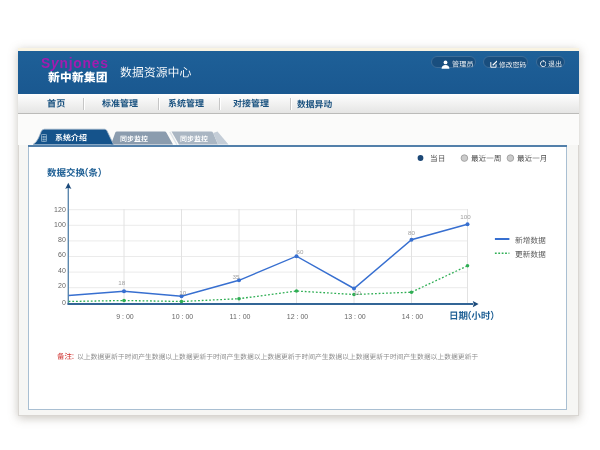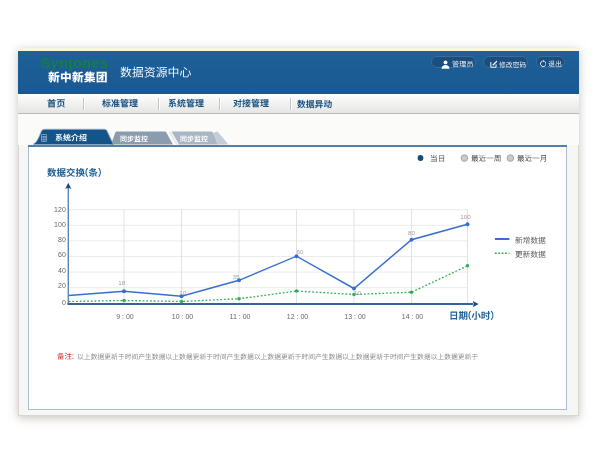--- a/index.html
+++ b/index.html
@@ -16,21 +16,21 @@
 .pill{position:absolute;top:55.5px;height:12.5px;border-radius:7px;
  background:#194e7e;border:1px solid #3c6c98;}
 #underline{position:absolute;left:28px;top:144.5px;width:539px;height:2px;background:#5380aa}
 #panel{position:absolute;left:28px;top:146.5px;width:539px;height:263.5px;background:#fff;
  border:1px solid #a9bfd2;border-top:none}
 </style></head><body>
 
 <div id="card"></div>
 <div id="cream"></div>
 <div id="hdr"></div>
-<div class="abs" style="left:41px;top:56px;width:160px;height:15px;color:#15803d;font-weight:bold;font-size:13.8px;letter-spacing:0.8px">S<span style="font-style:italic">y</span>njones</div>
+<div class="abs" style="left:41px;top:56px;width:160px;height:15px;color:#a21caf;font-weight:bold;font-size:13.8px;letter-spacing:0.8px">S<span style="font-style:italic">y</span>njones</div>
 <svg style="position:absolute;left:48.2px;top:69.3px" width="59.8" height="16.05" viewBox="0 -12.51 59.8 16.05">
     <path d="M1.2 -2.6C1.0 -2.0 0.6 -1.4 0.2 -0.9C0.5 -0.8 1.1 -0.4 1.3 -0.2C1.7 -0.7 2.2 -1.5 2.5 -2.2ZM4.1 -2.1C4.5 -1.6 4.8 -0.9 5.0 -0.4L6.0 -1.0C5.9 -0.7 5.8 -0.4 5.6 -0.1C5.9 0.1 6.6 0.7 6.9 1.0C7.9 -0.5 8.0 -2.9 8.0 -4.6H8.8V1.1H10.5V-4.6H11.5V-6.2H8.0V-7.9C9.1 -8.1 10.3 -8.4 11.3 -8.8L10.0 -10.0C9.1 -9.6 7.7 -9.2 6.4 -9.0V-4.7C6.4 -3.7 6.4 -2.4 6.1 -1.3C5.9 -1.7 5.5 -2.3 5.2 -2.7ZM2.5 -7.6H3.9C3.8 -7.2 3.7 -6.7 3.5 -6.4H2.4L2.9 -6.5C2.8 -6.8 2.7 -7.2 2.5 -7.6ZM2.2 -9.8C2.3 -9.6 2.4 -9.3 2.5 -9.0H0.6V-7.6H2.0L1.1 -7.4C1.3 -7.1 1.4 -6.7 1.4 -6.4H0.4V-5.0H2.5V-4.2H0.5V-2.8H2.5V-0.6C2.5 -0.5 2.5 -0.4 2.4 -0.4C2.3 -0.4 1.9 -0.4 1.5 -0.4C1.7 -0.0 1.9 0.5 2.0 0.9C2.7 0.9 3.2 0.9 3.6 0.7C4.0 0.5 4.1 0.1 4.1 -0.6V-2.8H5.9V-4.2H4.1V-5.0H6.1V-6.4H5.1L5.5 -7.4L4.6 -7.6H5.9V-9.0H4.1C4.0 -9.3 3.8 -9.8 3.7 -10.2Z M16.9 -10.1V-8.1H12.9V-1.9H14.7V-2.5H16.9V1.1H18.7V-2.5H21.0V-1.9H22.8V-8.1H18.7V-10.1ZM14.7 -4.2V-6.4H16.9V-4.2ZM21.0 -4.2H18.7V-6.4H21.0Z M25.1 -2.6C24.9 -2.0 24.5 -1.4 24.1 -0.9C24.4 -0.8 25.0 -0.4 25.2 -0.2C25.6 -0.7 26.1 -1.5 26.4 -2.2ZM28.0 -2.1C28.4 -1.6 28.7 -0.9 28.9 -0.4L29.9 -1.0C29.8 -0.7 29.7 -0.4 29.5 -0.1C29.8 0.1 30.5 0.7 30.8 1.0C31.8 -0.5 31.9 -2.9 31.9 -4.6H32.7V1.1H34.4V-4.6H35.4V-6.2H31.9V-7.9C33.0 -8.1 34.2 -8.4 35.2 -8.8L33.9 -10.0C33.0 -9.6 31.6 -9.2 30.3 -9.0V-4.7C30.3 -3.7 30.3 -2.4 30.0 -1.3C29.8 -1.7 29.4 -2.3 29.1 -2.7ZM26.4 -7.6H27.8C27.7 -7.2 27.6 -6.7 27.4 -6.4H26.3L26.8 -6.5C26.7 -6.8 26.6 -7.2 26.4 -7.6ZM26.1 -9.8C26.2 -9.6 26.3 -9.3 26.4 -9.0H24.5V-7.6H25.9L25.0 -7.4C25.2 -7.1 25.3 -6.7 25.3 -6.4H24.3V-5.0H26.4V-4.2H24.4V-2.8H26.4V-0.6C26.4 -0.5 26.4 -0.4 26.3 -0.4C26.2 -0.4 25.8 -0.4 25.4 -0.4C25.6 -0.0 25.8 0.5 25.9 0.9C26.6 0.9 27.1 0.9 27.5 0.7C27.9 0.5 28.0 0.1 28.0 -0.6V-2.8H29.8V-4.2H28.0V-5.0H30.0V-6.4H29.0L29.4 -7.4L28.5 -7.6H29.8V-9.0H28.0C27.9 -9.3 27.7 -9.8 27.6 -10.2Z M40.9 -3.2V-2.7H36.4V-1.4H39.3C38.3 -0.9 37.1 -0.5 35.9 -0.3C36.3 0.0 36.8 0.7 37.0 1.1C38.3 0.7 39.7 0.1 40.9 -0.6V1.1H42.6V-0.7C43.7 0.0 45.1 0.7 46.4 1.0C46.6 0.6 47.1 0.0 47.4 -0.3C46.3 -0.6 45.2 -0.9 44.3 -1.4H47.1V-2.7H42.6V-3.2ZM41.5 -6.3V-6.0H39.3V-6.3ZM41.3 -9.7C41.4 -9.5 41.5 -9.3 41.6 -9.0H40.1L40.6 -9.8L38.9 -10.1C38.3 -9.1 37.4 -7.9 36.0 -7.0C36.4 -6.8 37.0 -6.3 37.2 -5.9L37.6 -6.2V-3.0H39.3V-3.3H46.8V-4.6H43.1V-4.9H46.0V-6.0H43.1V-6.3H46.0V-7.4H43.1V-7.7H46.6V-9.0H43.4C43.2 -9.4 43.0 -9.8 42.9 -10.2ZM41.5 -7.4H39.3V-7.7H41.5ZM41.5 -4.9V-4.6H39.3V-4.9Z M48.6 -9.7V1.1H50.3V0.8H57.0V1.1H58.8V-9.7ZM53.8 -7.8V-6.7H50.7V-5.2H53.1C52.3 -4.2 51.3 -3.5 50.3 -3.0V-8.1H57.0V-0.8H50.3V-3.0C50.7 -2.7 51.2 -2.1 51.4 -1.8C52.2 -2.2 53.0 -2.8 53.8 -3.6V-2.6C53.8 -2.5 53.8 -2.4 53.6 -2.4C53.5 -2.4 53.0 -2.4 52.7 -2.5C52.9 -2.0 53.1 -1.4 53.2 -0.9C53.9 -0.9 54.5 -1.0 54.9 -1.2C55.4 -1.5 55.5 -1.9 55.5 -2.6V-5.2H56.7V-6.7H55.5V-7.8Z" fill="#ffffff"></path>
   </svg>
 <svg style="position:absolute;left:120.2px;top:64.2px" width="71.4" height="16.18" viewBox="0 -12.61 71.4 16.18">
     <path d="M5.3 -9.8C5.1 -9.3 4.7 -8.6 4.4 -8.2L5.0 -7.9C5.3 -8.3 5.7 -8.9 6.0 -9.4ZM1.0 -9.4C1.4 -8.9 1.7 -8.3 1.8 -7.9L2.5 -8.2C2.4 -8.6 2.0 -9.2 1.7 -9.7ZM4.9 -3.1C4.6 -2.5 4.2 -2.0 3.8 -1.5C3.3 -1.7 2.9 -2.0 2.4 -2.1C2.6 -2.4 2.8 -2.7 2.9 -3.1ZM1.3 -1.8C1.9 -1.6 2.5 -1.3 3.1 -1.0C2.4 -0.4 1.5 -0.1 0.5 0.2C0.6 0.3 0.8 0.6 0.9 0.9C2.0 0.6 3.0 0.1 3.9 -0.6C4.3 -0.4 4.6 -0.1 4.9 0.1L5.5 -0.5C5.2 -0.7 4.9 -0.9 4.5 -1.1C5.1 -1.8 5.6 -2.6 5.9 -3.7L5.4 -3.9L5.3 -3.8H3.3L3.6 -4.5L2.8 -4.6C2.7 -4.4 2.6 -4.1 2.5 -3.8H0.8V-3.1H2.1C1.8 -2.6 1.6 -2.2 1.3 -1.8ZM3.1 -10.0V-7.8H0.6V-7.0H2.8C2.2 -6.3 1.3 -5.5 0.5 -5.2C0.6 -5.0 0.8 -4.7 1.0 -4.5C1.7 -4.9 2.5 -5.6 3.1 -6.3V-4.8H3.9V-6.4C4.5 -6.0 5.2 -5.5 5.5 -5.2L6.0 -5.8C5.7 -6.0 4.7 -6.7 4.1 -7.0H6.3V-7.8H3.9V-10.0ZM7.5 -9.9C7.2 -7.8 6.7 -5.8 5.7 -4.6C5.9 -4.4 6.3 -4.2 6.4 -4.0C6.7 -4.5 7.0 -5.0 7.2 -5.6C7.5 -4.4 7.8 -3.3 8.3 -2.4C7.6 -1.2 6.7 -0.4 5.4 0.3C5.5 0.4 5.8 0.8 5.9 1.0C7.1 0.3 8.0 -0.5 8.7 -1.5C9.3 -0.5 10.0 0.3 11.0 0.8C11.1 0.6 11.4 0.3 11.6 0.1C10.6 -0.4 9.8 -1.3 9.2 -2.4C9.8 -3.6 10.2 -5.1 10.5 -6.9H11.3V-7.7H7.9C8.1 -8.4 8.2 -9.1 8.3 -9.8ZM9.6 -6.9C9.4 -5.5 9.2 -4.3 8.7 -3.3C8.3 -4.4 7.9 -5.6 7.7 -6.9Z M17.7 -2.8V1.0H18.4V0.5H22.1V0.9H22.9V-2.8H20.6V-4.3H23.3V-5.1H20.6V-6.4H22.9V-9.5H16.6V-5.9C16.6 -4.0 16.5 -1.4 15.3 0.4C15.5 0.5 15.8 0.8 16.0 0.9C17.0 -0.5 17.3 -2.5 17.4 -4.3H19.8V-2.8ZM17.5 -8.7H22.0V-7.2H17.5ZM17.5 -6.4H19.8V-5.1H17.5L17.5 -5.9ZM18.4 -0.3V-2.1H22.1V-0.3ZM13.9 -10.0V-7.6H12.4V-6.8H13.9V-4.2C13.3 -4.0 12.7 -3.8 12.2 -3.7L12.5 -2.8L13.9 -3.2V-0.2C13.9 0.0 13.8 0.0 13.7 0.0C13.5 0.1 13.1 0.1 12.6 0.0C12.7 0.3 12.8 0.7 12.8 0.9C13.6 0.9 14.0 0.8 14.3 0.7C14.6 0.6 14.7 0.3 14.7 -0.2V-3.5L16.1 -4.0L16.0 -4.8L14.7 -4.4V-6.8H16.1V-7.6H14.7V-10.0Z M24.8 -8.9C25.7 -8.6 26.8 -8.1 27.3 -7.7L27.8 -8.3C27.2 -8.8 26.1 -9.3 25.3 -9.6ZM24.4 -5.9 24.6 -5.1C25.6 -5.4 26.8 -5.8 28.0 -6.2L27.8 -7.0C26.5 -6.5 25.3 -6.1 24.4 -5.9ZM26.0 -4.4V-1.1H26.8V-3.6H32.7V-1.2H33.7V-4.4ZM29.4 -3.2C29.1 -1.3 28.2 -0.2 24.4 0.2C24.5 0.4 24.7 0.8 24.8 1.0C28.8 0.4 29.9 -0.9 30.3 -3.2ZM29.9 -0.9C31.4 -0.4 33.4 0.4 34.4 0.9L34.9 0.2C33.9 -0.4 31.9 -1.1 30.4 -1.5ZM29.6 -9.9C29.3 -9.1 28.6 -8.1 27.7 -7.4C27.9 -7.3 28.2 -7.0 28.3 -6.8C28.8 -7.2 29.2 -7.7 29.6 -8.2H31.0C30.6 -6.9 29.8 -5.9 27.7 -5.3C27.8 -5.1 28.1 -4.8 28.2 -4.6C29.8 -5.1 30.7 -5.9 31.3 -6.9C32.1 -5.9 33.2 -5.1 34.6 -4.7C34.7 -5.0 34.9 -5.3 35.1 -5.4C33.6 -5.7 32.3 -6.5 31.7 -7.6C31.7 -7.8 31.8 -8.0 31.9 -8.2H33.6C33.5 -7.8 33.3 -7.4 33.1 -7.1L33.9 -6.9C34.2 -7.4 34.5 -8.1 34.8 -8.8L34.2 -8.9L34.0 -8.9H30.0C30.2 -9.2 30.3 -9.5 30.4 -9.8Z M42.1 -4.8H45.7V-3.8H42.1ZM42.1 -6.5H45.7V-5.5H42.1ZM41.7 -2.4C41.4 -1.6 40.8 -0.8 40.3 -0.2C40.5 -0.1 40.8 0.1 41.0 0.2C41.5 -0.4 42.1 -1.3 42.5 -2.2ZM45.1 -2.2C45.6 -1.5 46.1 -0.5 46.4 0.1L47.2 -0.2C46.9 -0.8 46.3 -1.8 45.9 -2.5ZM36.7 -9.2C37.4 -8.8 38.3 -8.2 38.7 -7.9L39.3 -8.6C38.8 -8.9 37.9 -9.5 37.3 -9.9ZM36.2 -6.0C36.8 -5.7 37.7 -5.1 38.2 -4.8L38.7 -5.5C38.2 -5.8 37.3 -6.3 36.7 -6.7ZM36.4 0.3 37.2 0.8C37.8 -0.3 38.4 -1.8 38.9 -3.1L38.2 -3.6C37.7 -2.2 36.9 -0.6 36.4 0.3ZM39.7 -9.4V-6.2C39.7 -4.2 39.6 -1.5 38.2 0.4C38.4 0.5 38.8 0.7 39.0 0.9C40.4 -1.1 40.6 -4.1 40.6 -6.2V-8.6H47.0V-9.4ZM43.4 -8.4C43.4 -8.1 43.2 -7.6 43.1 -7.2H41.3V-3.1H43.4V0.0C43.4 0.1 43.4 0.2 43.2 0.2C43.1 0.2 42.6 0.2 42.0 0.2C42.1 0.4 42.2 0.7 42.2 0.9C43.0 1.0 43.6 1.0 43.9 0.8C44.2 0.7 44.3 0.5 44.3 0.0V-3.1H46.6V-7.2H44.0C44.1 -7.5 44.3 -7.9 44.4 -8.2Z M53.1 -10.0V-7.9H48.7V-2.2H49.6V-3.0H53.1V0.9H54.0V-3.0H57.4V-2.3H58.3V-7.9H54.0V-10.0ZM49.6 -3.8V-7.0H53.1V-3.8ZM57.4 -3.8H54.0V-7.0H57.4Z M63.0 -6.7V-0.8C63.0 0.4 63.4 0.7 64.7 0.7C65.0 0.7 66.8 0.7 67.1 0.7C68.4 0.7 68.7 0.1 68.8 -2.2C68.6 -2.3 68.2 -2.4 68.0 -2.6C67.9 -0.5 67.8 -0.1 67.0 -0.1C66.6 -0.1 65.1 -0.1 64.7 -0.1C64.1 -0.1 63.9 -0.2 63.9 -0.8V-6.7ZM61.1 -5.8C60.9 -4.4 60.5 -2.5 60.0 -1.3L60.9 -0.9C61.4 -2.2 61.8 -4.2 62.0 -5.6ZM68.6 -5.8C69.2 -4.4 69.9 -2.5 70.1 -1.2L71.0 -1.6C70.7 -2.8 70.1 -4.7 69.4 -6.1ZM63.6 -9.0C64.7 -8.2 66.1 -7.0 66.8 -6.3L67.4 -6.9C66.7 -7.7 65.3 -8.8 64.2 -9.6Z" fill="#ffffff"></path>
   </svg>
 <div class="pill" style="left:430.5px;width:45px"></div>
 <div class="pill" style="left:482.5px;width:45px"></div>
 <div class="pill" style="left:535.5px;width:29px"></div>
 <svg class="abs" style="left:441.3px;top:59.6px" width="9" height="9" viewBox="0 0 9 9">

